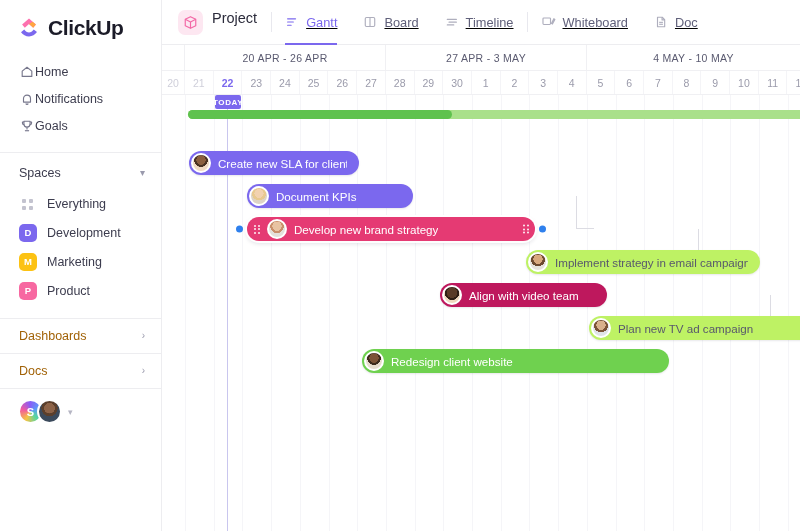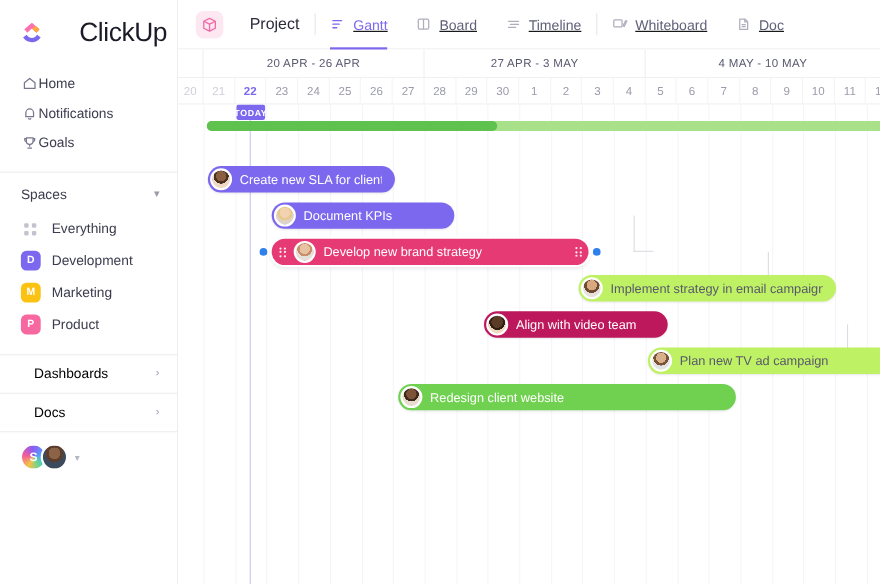--- a/index.html
+++ b/index.html
@@ -14,21 +14,21 @@
   
   .sidebar {
     width: 162px; height: 531px;
     background: #ffffff;
     border-right: 1px solid #ededf0;
     display: flex; flex-direction: column;
     flex: 0 0 162px;
   }
   .logo-row { display: flex; align-items: center; gap: 8px; padding: 16px 0 14px 18px; }
   .logo-mark { width: 22px; height: 22px; position: relative; flex: 0 0 22px; }
-  .logo-text { font-size: 24px; font-weight: normal; color: #1b1b28; letter-spacing: -0.4px; margin-left: 24px; }
+  .logo-text { font-size: 21px; font-weight: bold; color: #1b1b28; letter-spacing: -0.4px; }
 
   .nav-list { padding: 4px 0 0 0; }
   .nav-item {
     display: flex; align-items: center; gap: 1px;
     height: 27px; padding-left: 19px; cursor: pointer;
   }
   .nav-item .label { font-size: 12.5px; color: #3c3c4e; }
   .nav-icon { width: 15px; height: 15px; flex: 0 0 15px; display:flex; align-items:center; justify-content:center; }
 
   .divider { height: 1px; background: #ededf0; margin: 13px 0 0 0; }
@@ -55,21 +55,21 @@
   .dots-icon i {
     position: absolute; width: 4px; height: 4px; border-radius: 1px; background: #c3c3cf;
   }
   .dots-icon i:nth-child(1){left:3px;top:4px;} .dots-icon i:nth-child(2){left:10px;top:4px;}
   .dots-icon i:nth-child(3){left:3px;top:11px;} .dots-icon i:nth-child(4){left:10px;top:11px;}
 
   .row-link {
     display: flex; align-items: center; justify-content: space-between;
     padding: 0 16px 0 19px; height: 34px; cursor: pointer;
   }
-  .row-link .label { font-size: 12.5px; color: #000000; margin-left: 12px; }
+  .row-link .label { font-size: 12.5px; color: #a16207; }
 
   .avatar-row { display: flex; align-items: center; gap: 2px; padding: 10px 0 0 18px; }
   .av { width: 25px; height: 25px; border-radius: 50%; border: 2px solid #fff; }
   .av-s {
     background: conic-gradient(from 210deg, #f6c344, #f25c9c, #8b5cf6, #5b9bf8, #56d6a0, #f6c344);
     display:flex; align-items:center; justify-content:center;
     color:#fff; font-size:11px; font-weight:bold;
   }
   .av-photo {
     margin-left: -8px;
@@ -80,21 +80,21 @@
   
   .main { flex: 1 1 auto; height: 531px; display: flex; flex-direction: column; position: relative; background:#fff; }
 
   .topbar {
     height: 45px; display: flex; align-items: center;
     padding-left: 10px; gap: 0px;
     border-bottom: 1px solid #ededf0;
     flex: 0 0 45px;
   }
   .proj {
-    display: flex; align-items: center; gap: 24px; padding: 0 14px 0 6px; cursor: pointer;
+    display: flex; gap: 9px; padding: 0 14px 0 6px; cursor: pointer;
   }
   .proj-ico {
     width: 25px; height: 25px; border-radius: 7px; background: #fde7f1;
     display: flex; align-items: center; justify-content: center; flex:0 0 25px;
   }
   .proj-name { font-size: 14.5px; color: #2b2b3b; }
   .vbar { width:1px; height: 20px; background:#e8e8ee; }
   .tab {
     display: flex; align-items: center; gap: 7px;
     padding: 0 13px; height: 45px; cursor: pointer; position: relative; text-decoration: underline;

